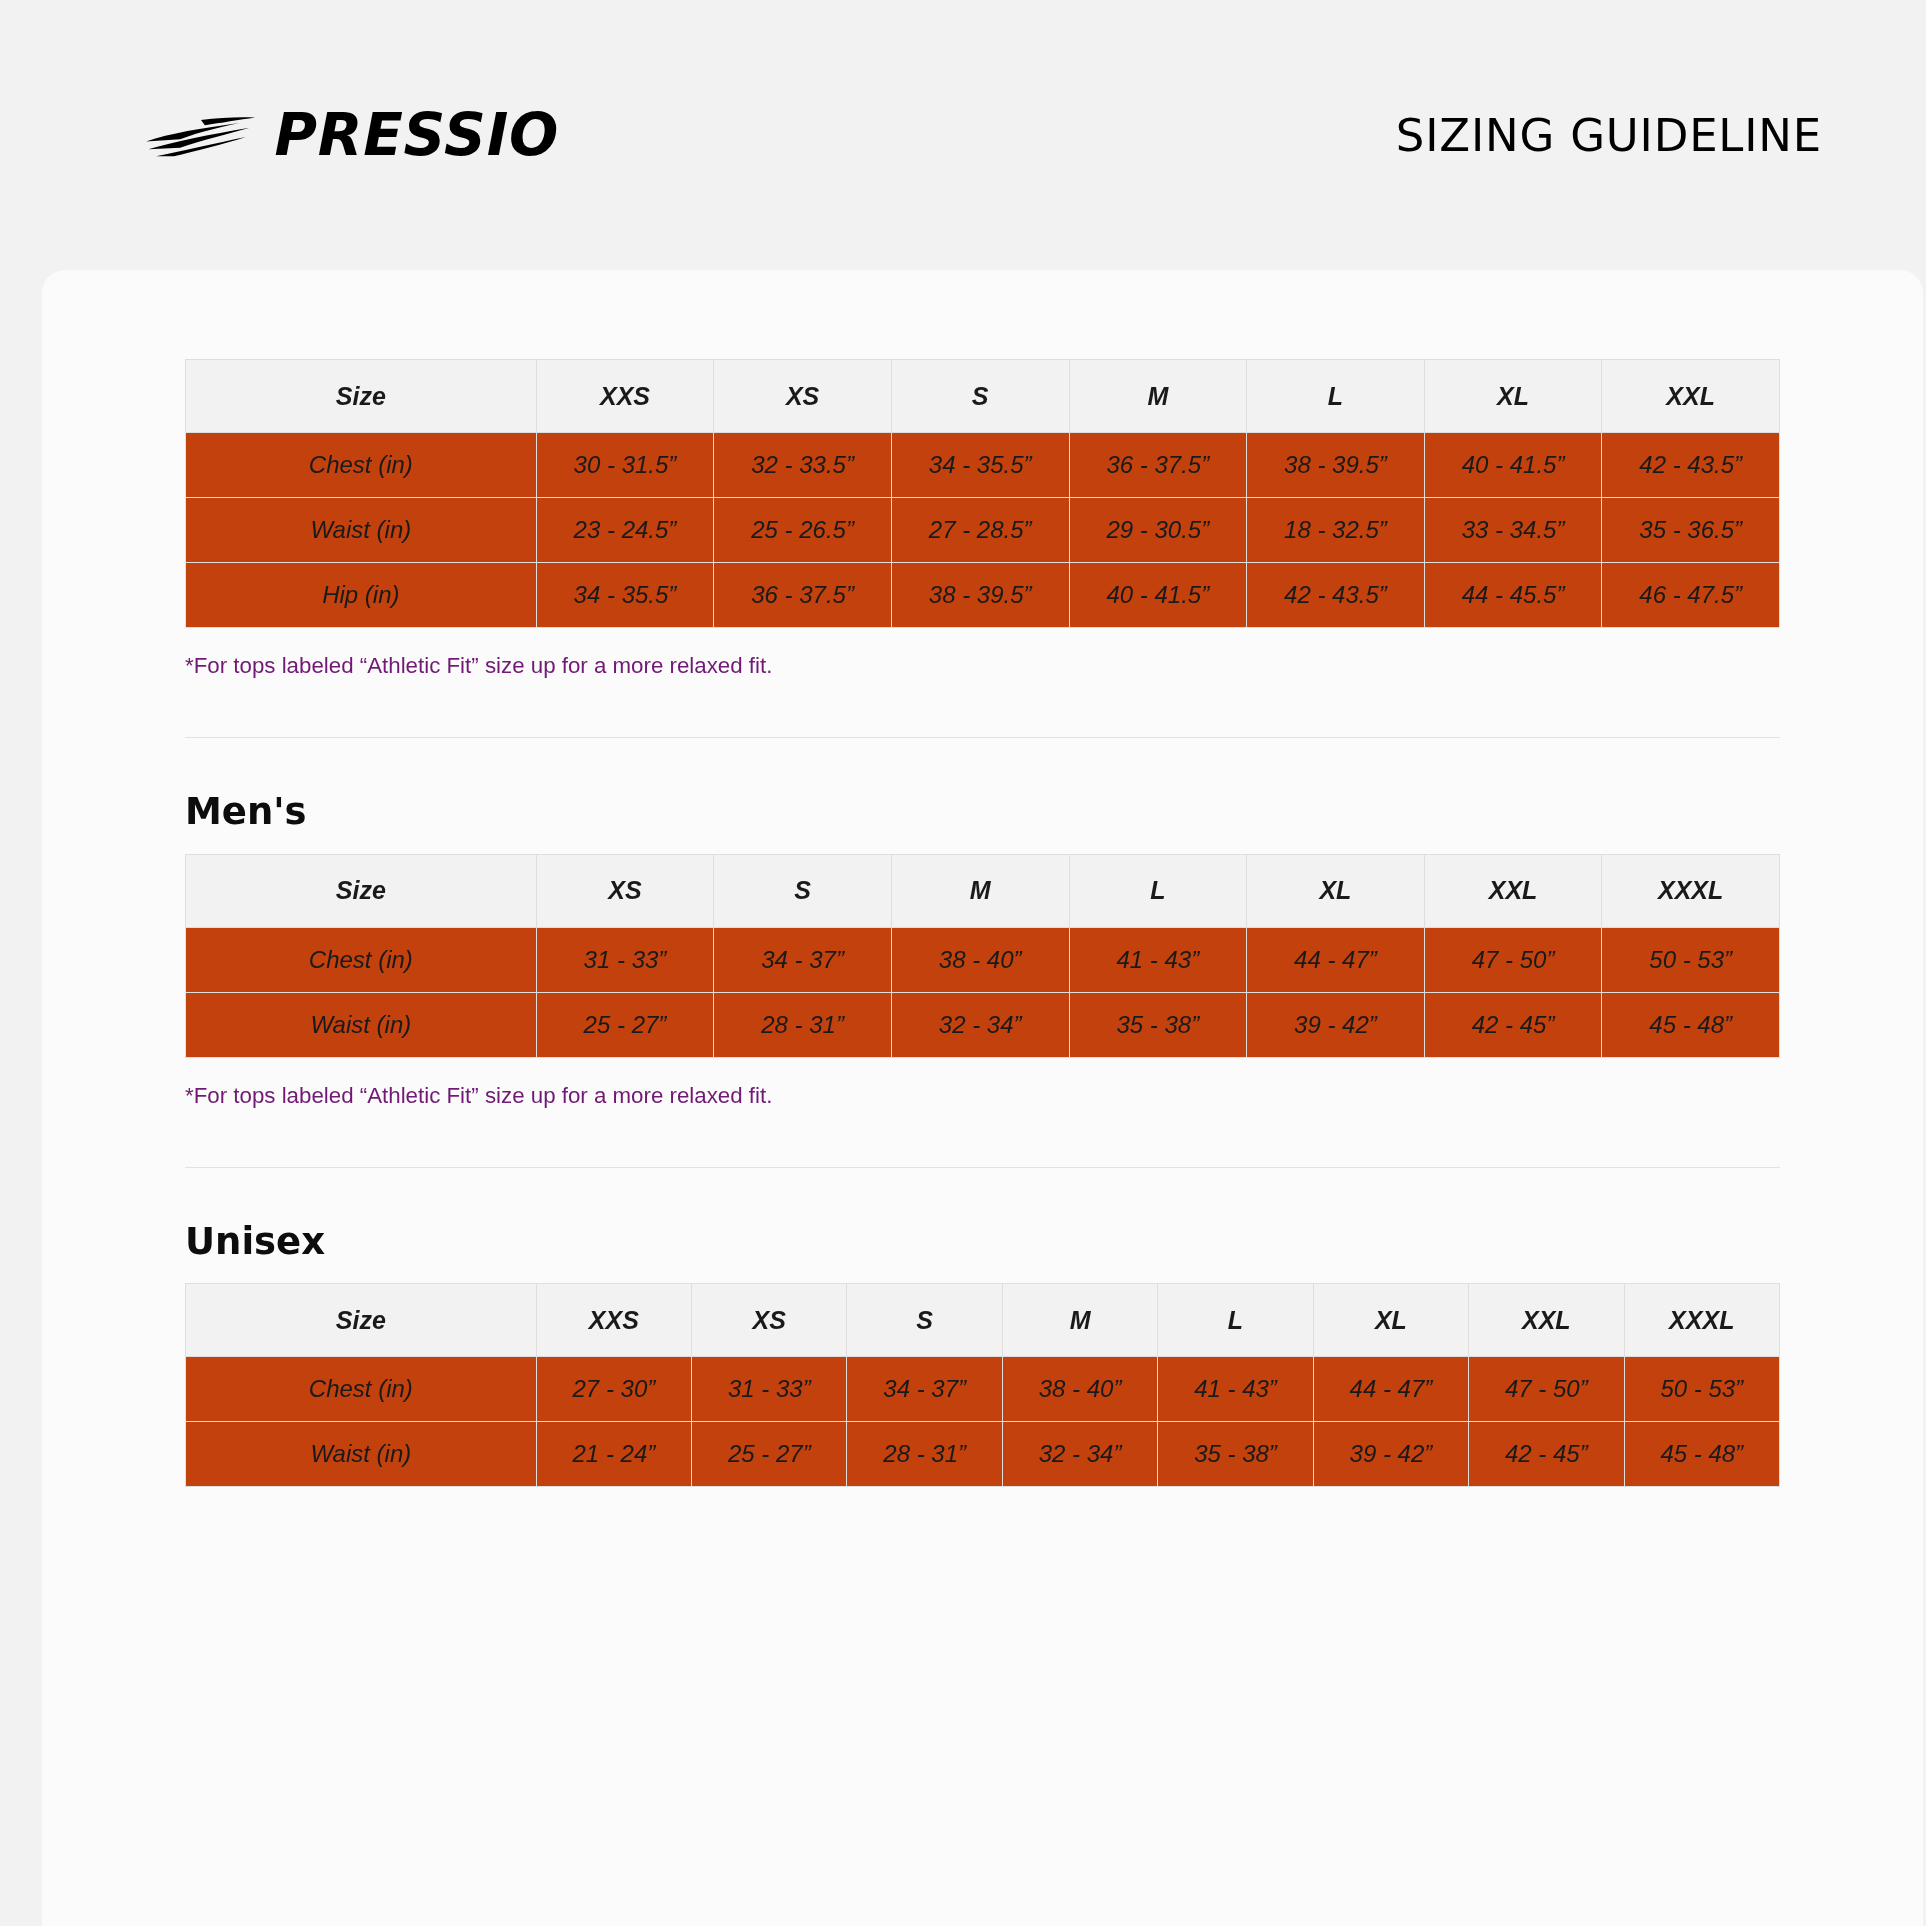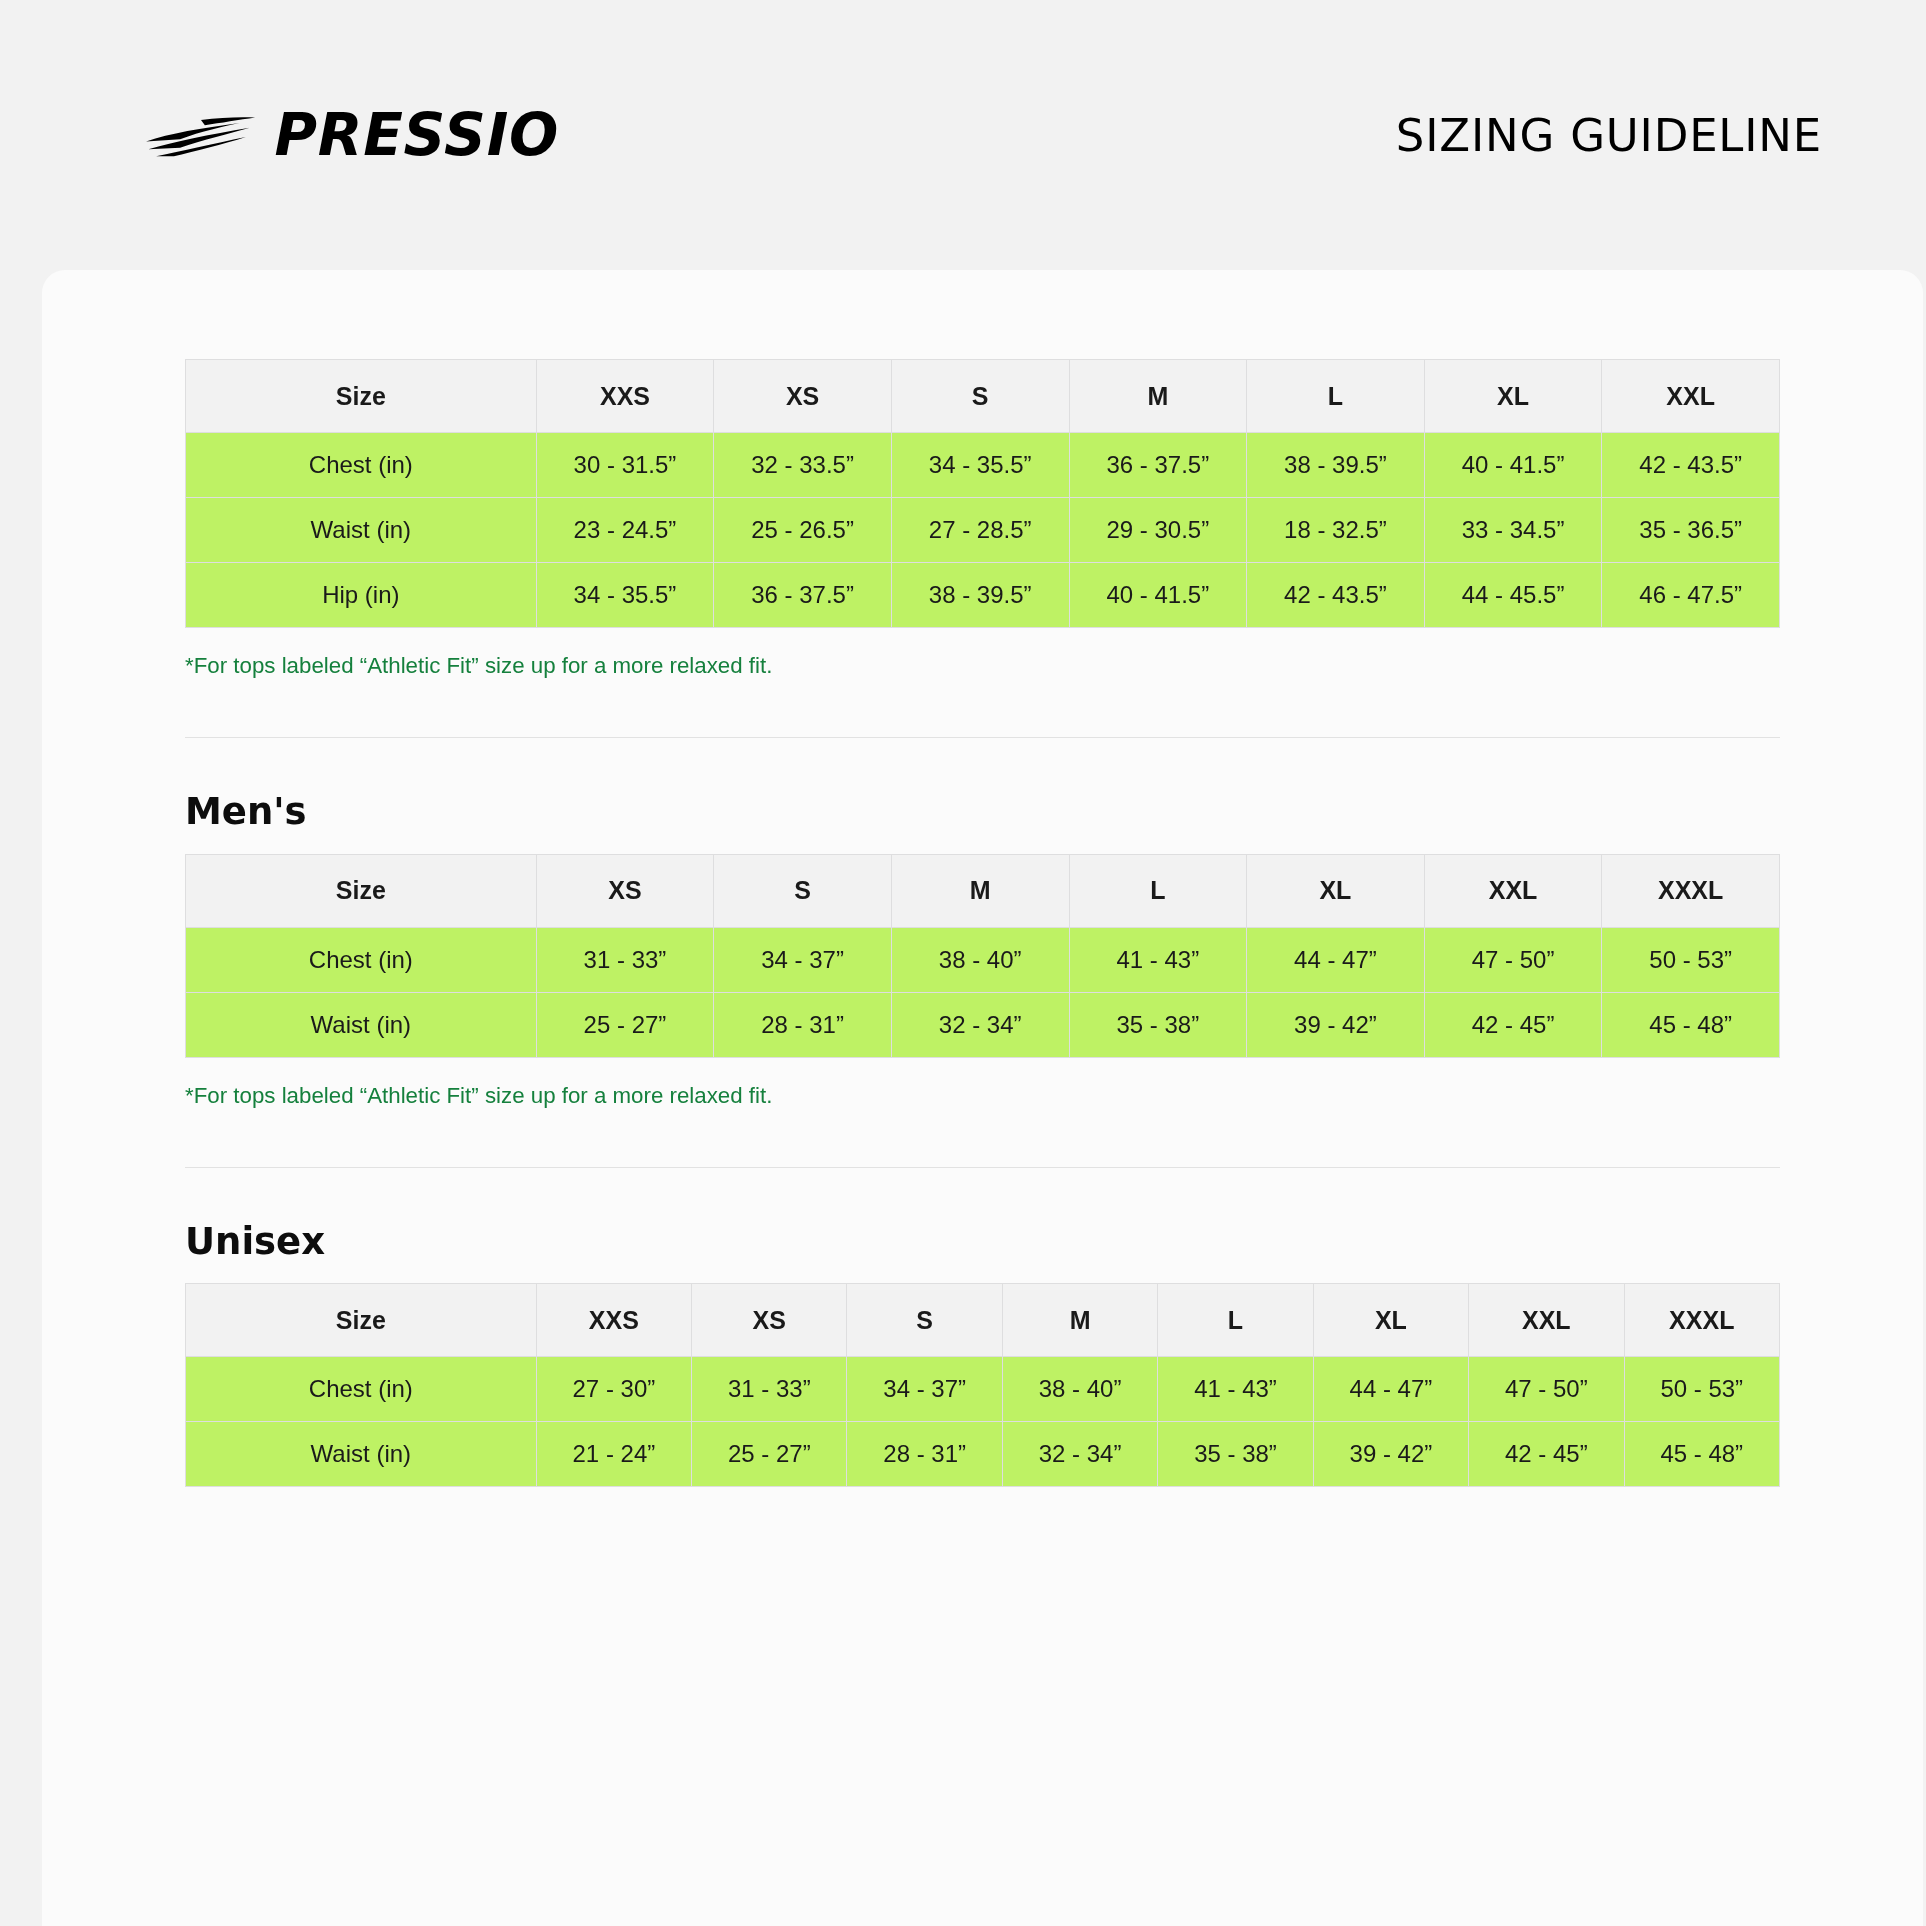--- a/index.html
+++ b/index.html
@@ -84,21 +84,22 @@
     letter-spacing: 0px;
     margin: 0 0 21px 0;
     line-height: 1.1;
   }
 
   
   table.size-table {
     border-collapse: collapse;
     width: 100%;
     table-layout: fixed;
-    background: #bef264;
+    background: #c2410c;
+    font-style: italic;
   }
   table.size-table td,
   table.size-table th {
     border: 1.2px solid #dededf;
     text-align: center;
     vertical-align: middle;
     font-size: 24px;
     color: #1a1a1a;
     height: 65px;
     padding: 0 3.9px;
@@ -114,21 +115,21 @@
   table.size-table tbody td.rowlabel {
     font-weight: normal;
     margin-top: 8px;
   }
   table.size-table col.first {
     width: 22%;
   }
 
   .footnote {
     font-size: 22.3px;
-    color: #15803d;
+    color: #701a75;
     margin: 24px 0 0 0;
     line-height: 1.3;
   }
 
   .divider {
     border: none;
     border-top: 1.2px solid #e2e2e2;
     margin: 56px 143px 54px 143px;
   }
 </style>

